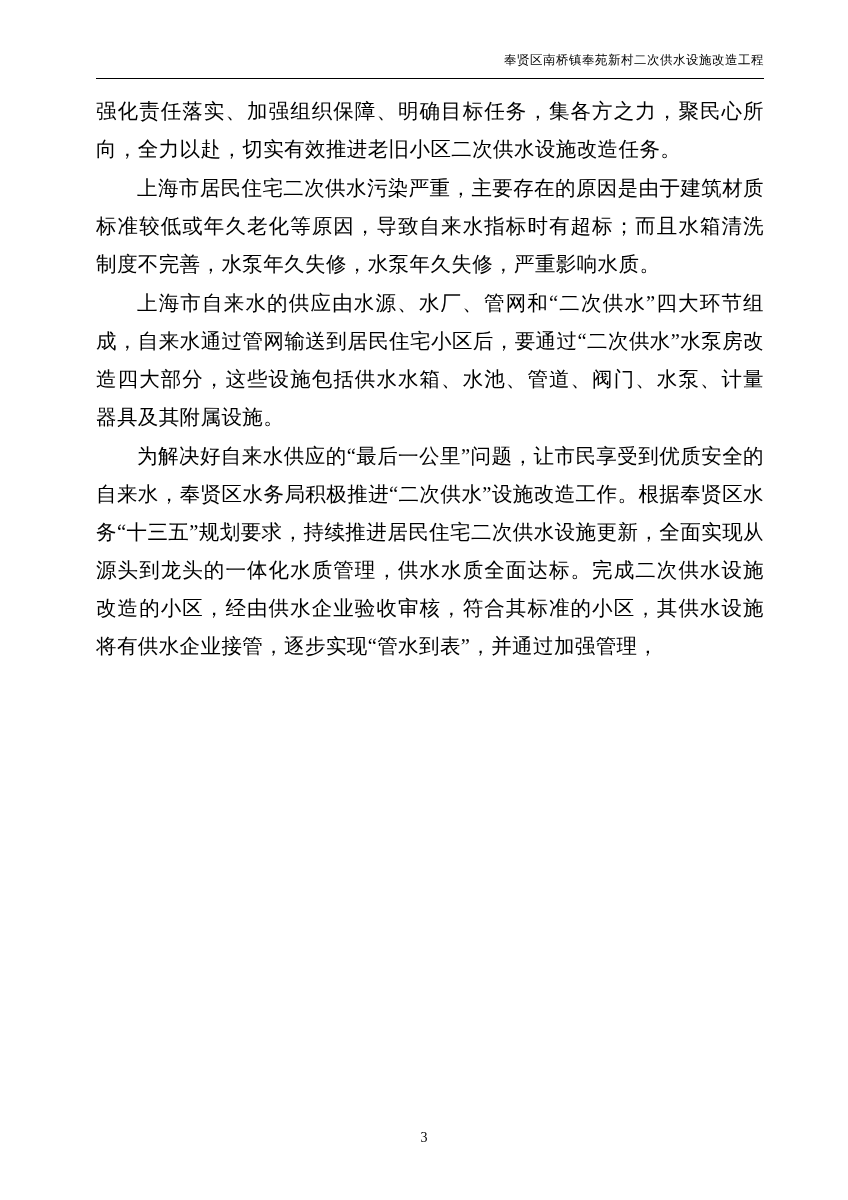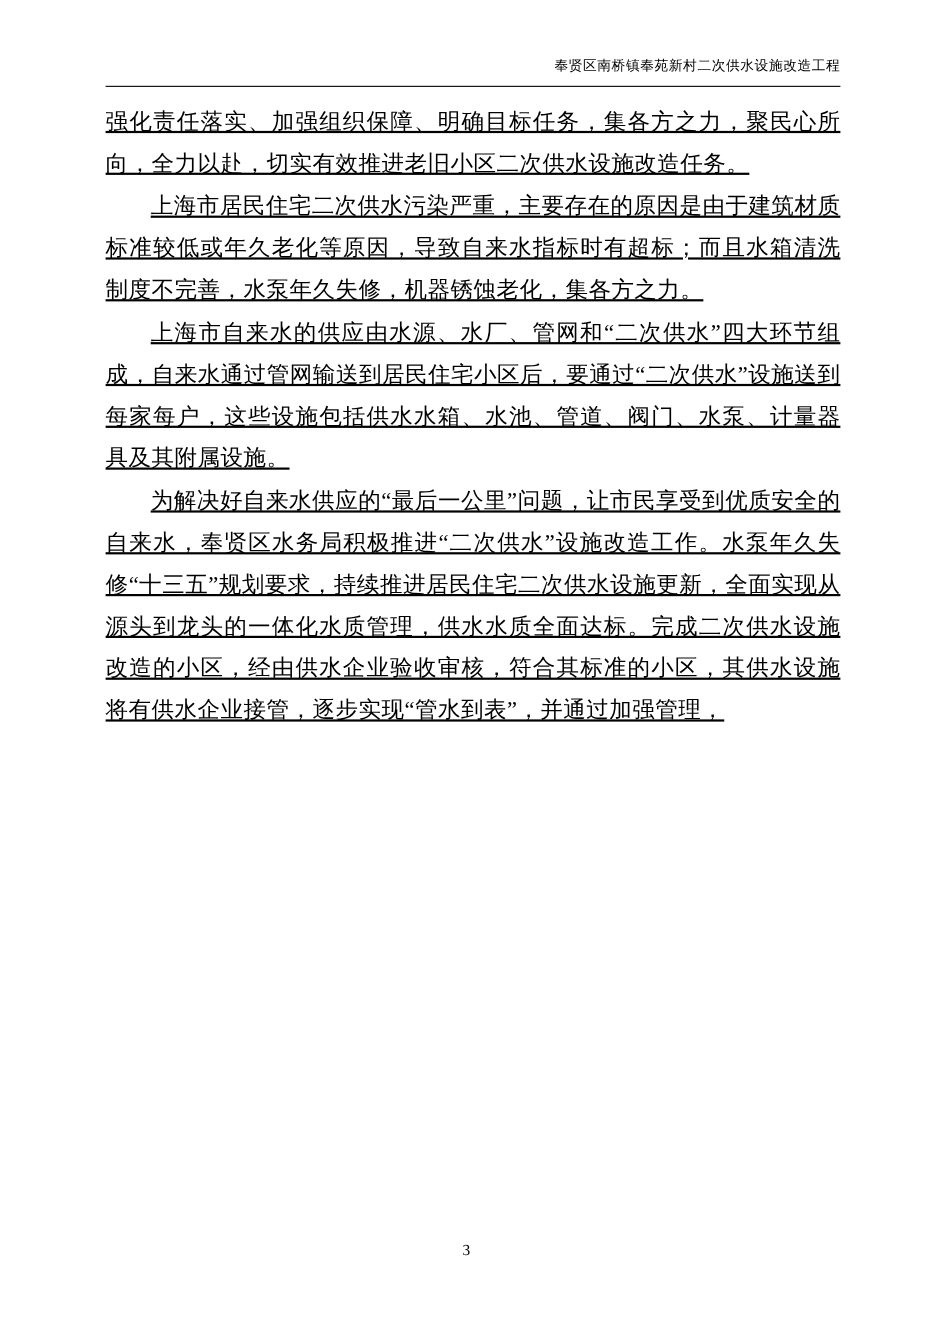--- a/index.html
+++ b/index.html
@@ -47,21 +47,20 @@
     width: 668px;
   }
   p.para {
     margin: 0 0 1px 0;
     font-size: 20.5px;
     line-height: 38px;
     text-align: justify;
     text-justify: inter-ideograph;
     letter-spacing: 0.4px;
     text-indent: 0;
-    text-decoration: underline;
   }
   p.indent {
     text-indent: 41px;
   }
   .footer {
     position: absolute;
     bottom: 54px;
     left: 0;
     width: 848px;
     text-align: center;
@@ -74,22 +73,22 @@
 
 <div class="page">
 
   <div class="header">
     <span>奉贤区南桥镇奉苑新村二次供水设施改造工程</span>
   </div>
   <div class="header-rule"></div>
 
   <div class="content">
     <p class="para">强化责任落实、加强组织保障、明确目标任务，集各方之力，聚民心所向，全力以赴，切实有效推进老旧小区二次供水设施改造任务。</p>
-    <p class="para indent">上海市居民住宅二次供水污染严重，主要存在的原因是由于建筑材质标准较低或年久老化等原因，导致自来水指标时有超标；而且水箱清洗制度不完善，水泵年久失修，机器锈蚀老化，集各方之力。</p>
-    <p class="para indent">上海市自来水的供应由水源、水厂、管网和“二次供水”四大环节组成，自来水通过管网输送到居民住宅小区后，要通过“二次供水”设施送到每家每户，这些设施包括供水水箱、水池、管道、阀门、水泵、计量器具及其附属设施。</p>
-    <p class="para indent">为解决好自来水供应的“最后一公里”问题，让市民享受到优质安全的自来水，奉贤区水务局积极推进“二次供水”设施改造工作。水泵年久失修“十三五”规划要求，持续推进居民住宅二次供水设施更新，全面实现从源头到龙头的一体化水质管理，供水水质全面达标。完成二次供水设施改造的小区，经由供水企业验收审核，符合其标准的小区，其供水设施将有供水企业接管，逐步实现“管水到表”，并通过加强管理，</p>
+    <p class="para indent">上海市居民住宅二次供水污染严重，主要存在的原因是由于建筑材质标准较低或年久老化等原因，导致自来水指标时有超标；而且水箱清洗制度不完善，水泵年久失修，水泵年久失修，严重影响水质。</p>
+    <p class="para indent">上海市自来水的供应由水源、水厂、管网和“二次供水”四大环节组成，自来水通过管网输送到居民住宅小区后，要通过“二次供水”水泵房改造四大部分，这些设施包括供水水箱、水池、管道、阀门、水泵、计量器具及其附属设施。</p>
+    <p class="para indent">为解决好自来水供应的“最后一公里”问题，让市民享受到优质安全的自来水，奉贤区水务局积极推进“二次供水”设施改造工作。根据奉贤区水务“十三五”规划要求，持续推进居民住宅二次供水设施更新，全面实现从源头到龙头的一体化水质管理，供水水质全面达标。完成二次供水设施改造的小区，经由供水企业验收审核，符合其标准的小区，其供水设施将有供水企业接管，逐步实现“管水到表”，并通过加强管理，</p>
   </div>
 
   <div class="footer">
     <span>3</span>
   </div>
 
 </div>
 
 </body></html>

